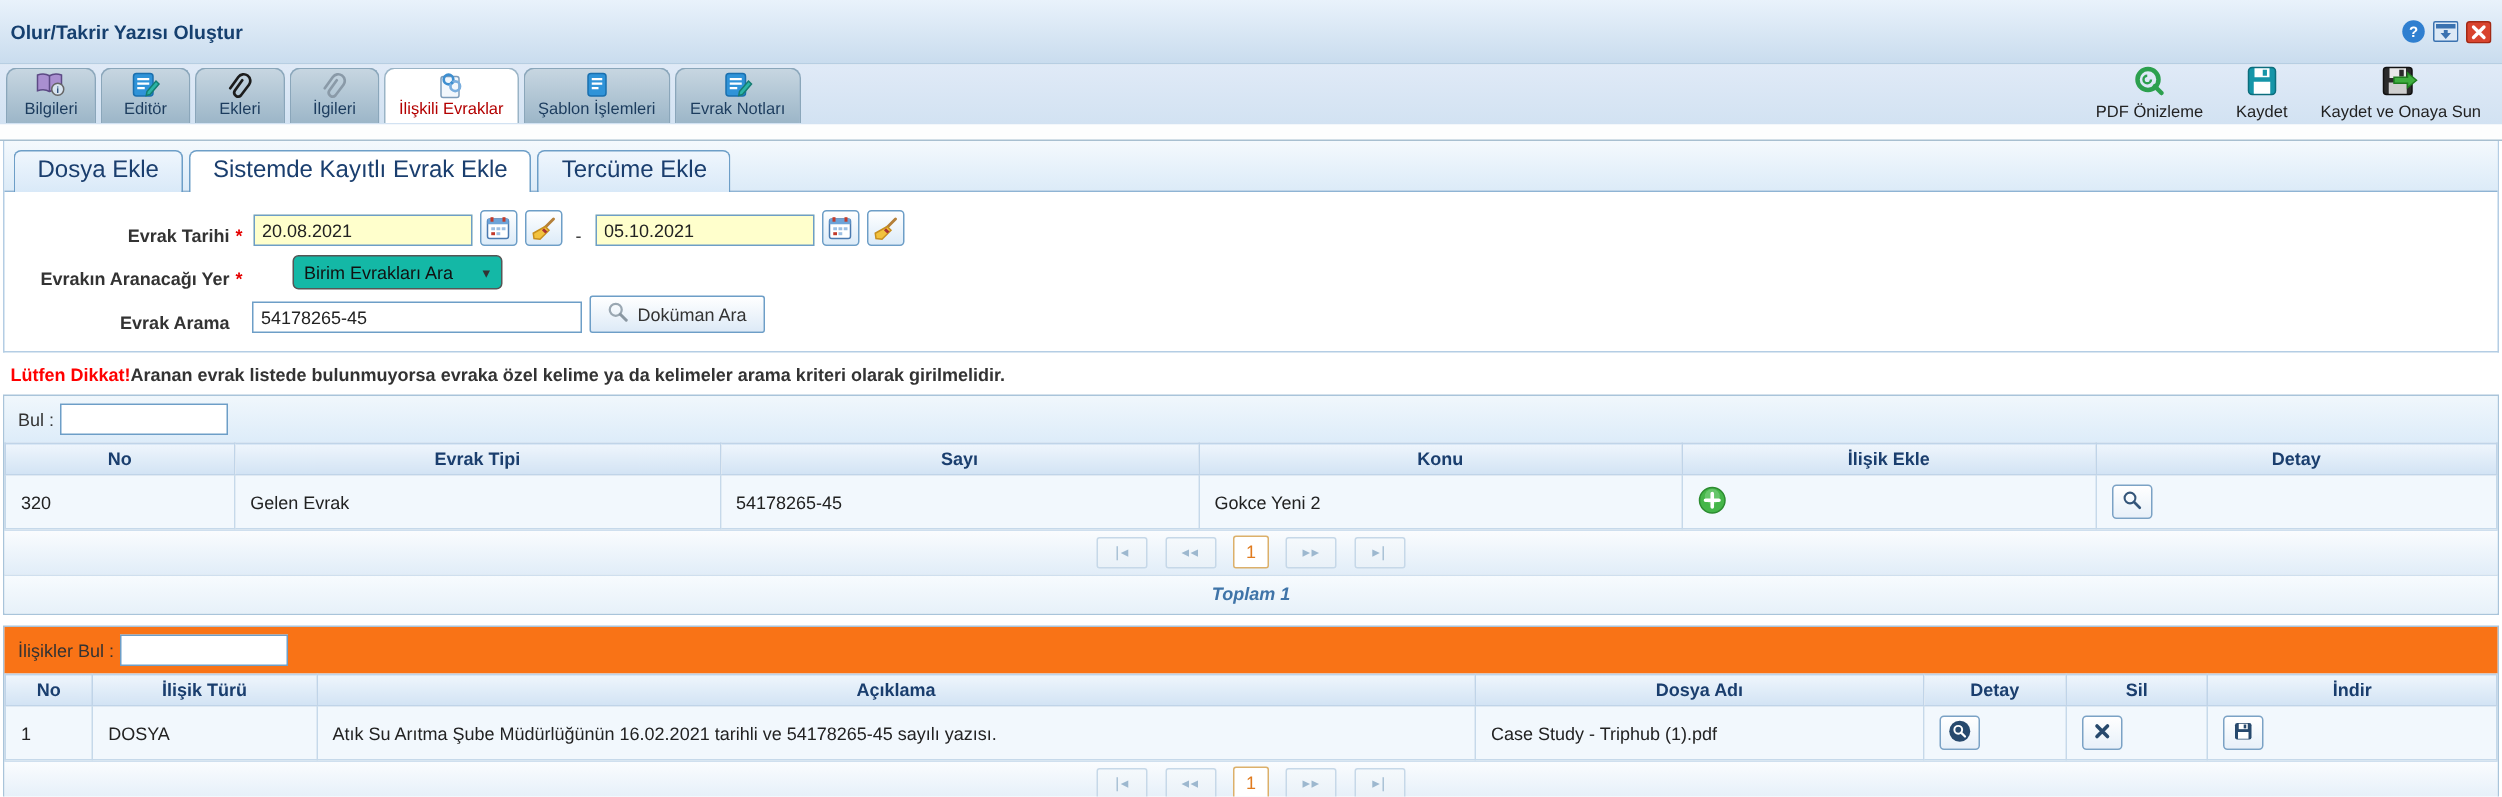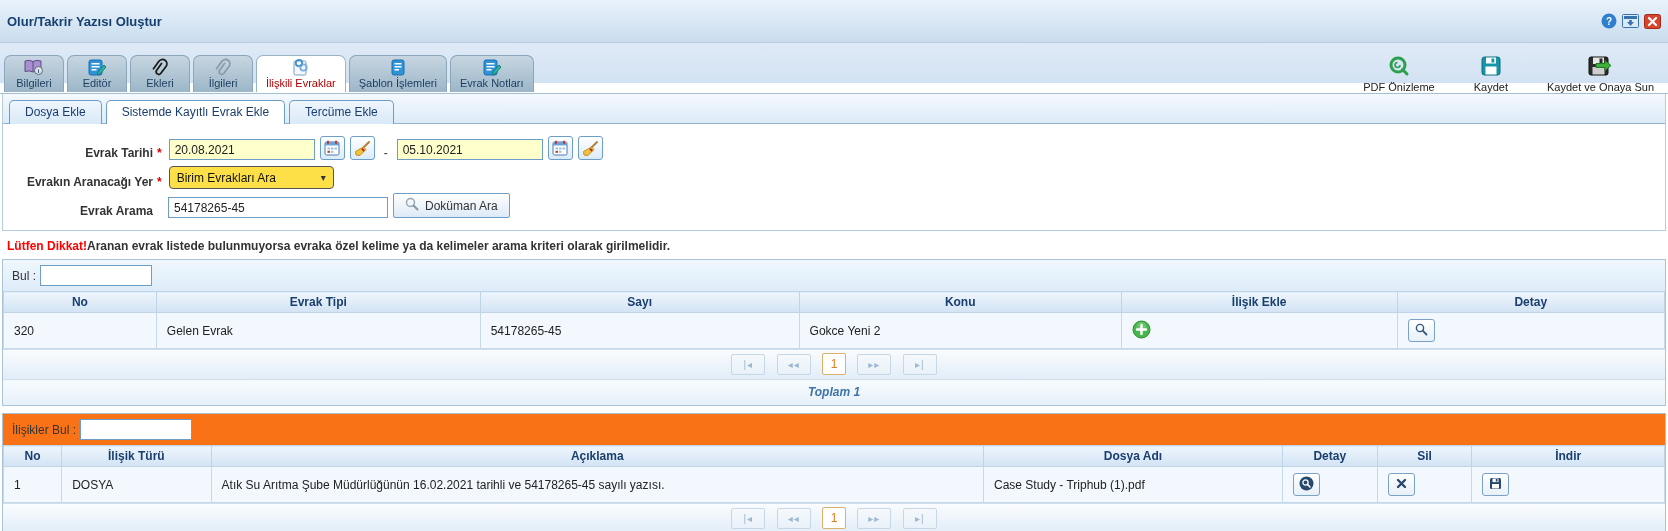--- a/index.html
+++ b/index.html
@@ -20,52 +20,52 @@
     padding: 0 7px;
   }
   .titlebar .title { color:#16406f; font-weight: bold; font-size: 13px; }
   .titlebar .win-icons { margin-left:auto; display:flex; gap:5px; align-items:center; }
   .win-icons .wbtn { width:17px; height:17px; display:flex; align-items:center; justify-content:center; cursor:pointer; }
 
   
   .tabstrip {
     height: 40px;
     background: linear-gradient(#e0eaf7, #d2e2f2);
-    display: flex; align-items: flex-start;
-    padding: 12px 4px;
+    display: flex; align-items: center;
+    padding: 0 4px;
   }
   .bigtab {
     height: 37px; min-width: 60px;
     margin-right: 3px; padding: 2px 9px 0;
     border: 1px solid #8aa6ba; border-bottom: none;
     border-radius: 7px 7px 0 0;
     background: linear-gradient(#c7d6e1, #9cb6c8);
     display: flex; flex-direction: column; align-items: center; justify-content: space-between;
     cursor: pointer;
   }
   .bigtab .tlbl { font-size: 11px; color:#1c3c5e; padding: 1px 0 3px; white-space: nowrap; }
   .bigtab.active { background: #ffffff; border-color:#9ab4c6; }
   .bigtab.active .tlbl { color:#b30000; }
   .bigtab .ticon { height:18px; display:flex; align-items:center; }
 
-  .top-actions { margin-left:auto; display:flex; gap:39px; align-items:flex-end; padding: 0 10px 2px 0; }
+  .top-actions { margin-left:auto; display:flex; gap:22px; align-items:flex-end; padding: 0 10px 2px 0; }
   .top-action { display:flex; flex-direction:column; align-items:center; cursor:pointer; }
   .top-action .albl { font-size: 11px; color:#222; margin-top:1px; white-space:nowrap; }
 
   .strip-gap { height: 11px; background:#fdfefe; border-bottom:1px solid #a8bfd0; }
 
   
   .panelA { margin: 0 2px; border:1px solid #b4cde4; border-top:none; background:#fff; }
   .subtabbar {
     background: linear-gradient(#f4f9fd, #dcebf8);
     padding: 5px 6px 0; display:flex; gap:4px;
     border-bottom: 1px solid #8fb4d4;
   }
   .subtab {
-    padding: 4px 15px 5px; font-size:12px; color:#1a3e6e;
+    padding: 4px 15px 5px; font-size:16px; color:#1a3e6e;
     background: linear-gradient(#eff6fd, #d9e9f8);
     border:1px solid #6d9ec7; border-bottom:none;
     border-radius:5px 5px 0 0; cursor:pointer; white-space:nowrap;
     position:relative; top:1px;
   }
   .subtab.active { background:#ffffff; }
 
   .formarea { padding: 7px 0 9px; }
   .form-row { display:flex; align-items:flex-end; margin: 3px 0; height:26px; }
   .form-label { width:150px; text-align:right; font-weight:bold; color:#333; white-space:nowrap; }
@@ -76,24 +76,24 @@
     border:1px solid #6d9ec7; padding:1px 5px; font-size:12px; font-family:inherit; color:#222;
   }
   .icon-btn {
     width:25px; height:24px; margin-left:5px;
     border:1px solid #6d9ec7; border-radius:3px;
     background: linear-gradient(#ffffff, #dcebf8);
     display:flex; align-items:center; justify-content:center; cursor:pointer;
   }
   .range-sep { margin: 0 9px; color:#333; }
   .fake-select {
-    width:165px; height:23px; background:#fde047;
+    width:140px; height:23px; background:#14b8a6;
     border:1px solid #555; border-radius:4px;
     display:flex; align-items:center; justify-content:space-between;
-    padding:0 7px; cursor:pointer; color:#111;
+    padding:0 7px; cursor:pointer; color:#111;margin-left:26px;
   }
   .fake-select .chev { font-size:10px; color:#333; }
   input.plain {
     width:220px; height:21px; background:#fff;
     border:1px solid #6d9ec7; padding:1px 5px; font-size:12px; font-family:inherit; color:#222;
   }
   .btn-dokuman {
     height:25px; margin-left:5px; padding:0 11px;
     border:1px solid #6d9ec7; border-radius:2px;
     background: linear-gradient(#ffffff, #ddeaf7);

